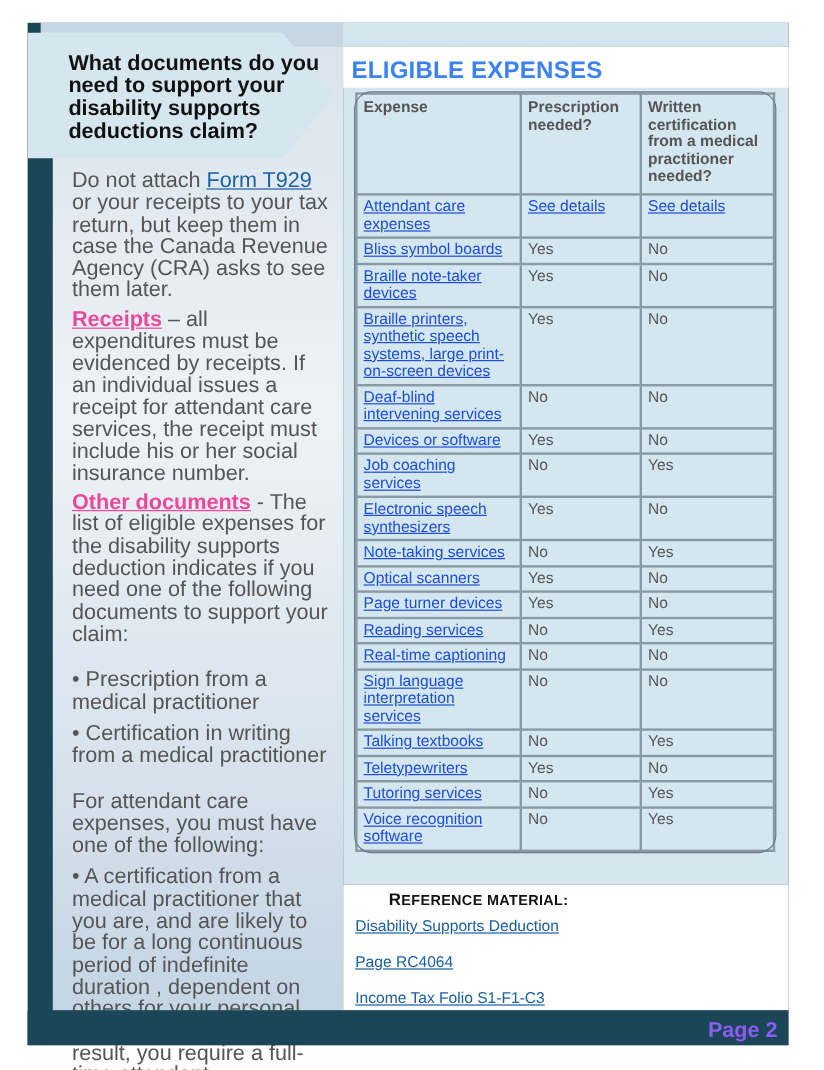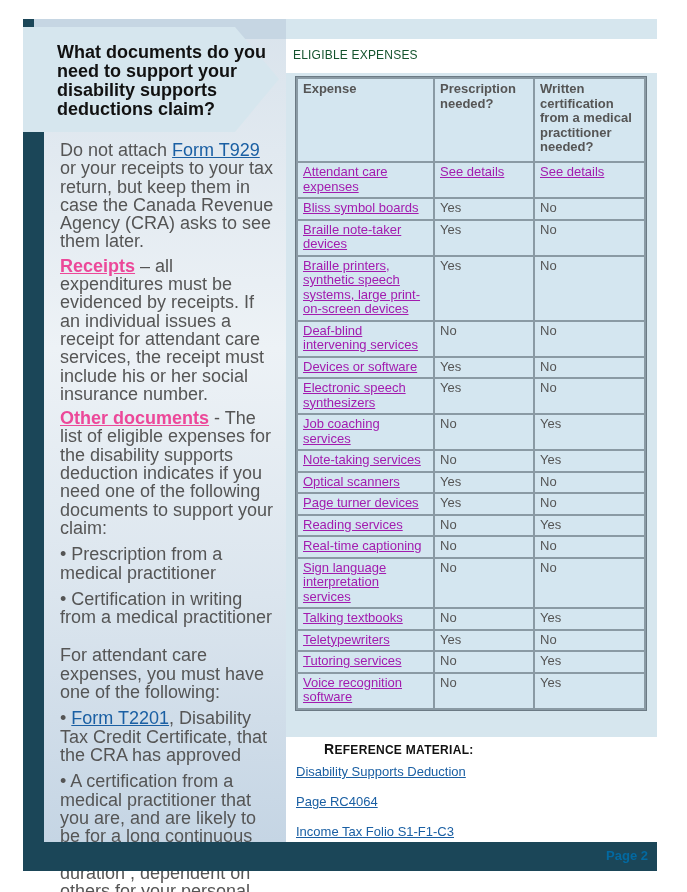--- a/index.html
+++ b/index.html
@@ -21,65 +21,64 @@
 
   .left-text { position: absolute; left: 60px; top: 141px; width: 214px;
                font-size: 18px; line-height: 18.3px; color: #555; }
   .left-text p { margin: 0 0 6px 0; }
   .link { color: #1a5fa3; text-decoration: underline; cursor: pointer; }
   .heading-u { font-weight: bold; text-decoration: underline; color: #ec4899; }
 
   
   .right-bg { position: absolute; left: 286px; top: 39px; width: 371px; height: 698px; background: #d6e6ee; }
   .section-title-bar { position: absolute; left: 286px; top: 39px; width: 371px; height: 34px; background: #ffffff; }
-  .section-title { position: absolute; left: 293px; top: 48px; font-size: 12px; font-weight: normal; color: #14532d; letter-spacing: 0.2px; }
+  .section-title { position: absolute; left: 293px; top: 48px; font-size: 20px; font-weight: bold; color: #3b82f6; letter-spacing: 0.2px; }
 
   table.expenses { position: absolute; left: 296px; top: 77px; width: 350px; border-collapse: collapse;
                    font-size: 13px; line-height: 14.5px; color: #555; background: #d4e6f0; }
   table.expenses th, table.expenses td { border: 2px solid #8a9aa4; vertical-align: top; text-align: left;
                    padding: 2px 5px 3px 5px; }
   table.expenses th { font-weight: bold; color: #555; padding-top: 3px; height: 76px; }
   table.expenses td.c1 { width: 125px; }
   table.expenses td.c2 { width: 88px; }
-  table.expenses .link { color: #a21caf; }
-  table.expenses { outline: 1px solid #6b7a84; }
+  table.expenses .link { color: #1d4ed8; }
+  table.expenses { outline: 1px solid #6b7a84; border-radius: 14px; }
 
   
   .ref-block { position: absolute; left: 286px; top: 737px; width: 371px; height: 105px; background: #ffffff; }
   .ref-title { position: absolute; left: 296px; top: 741px; font-size: 12px; font-weight: bold; color: #111;
                font-variant: small-caps; letter-spacing: 0.3px; padding-left: 28px; }
   .ref-title .big { font-size: 14px; }
   .ref-link { position: absolute; left: 296px; font-size: 13px; }
 
   .footer-bar { position: absolute; left: 23px; top: 842px; width: 634px; height: 29px; background: #1b4658; }
-  .page-num { position: absolute; right: 39px; top: 848px; font-size: 13px; font-weight: bold; color: #0369a1; }
+  .page-num { position: absolute; right: 39px; top: 848px; font-size: 18px; font-weight: bold; color: #8b5cf6; }
 </style>
 </head>
 <body>
 
 <div class="frame"></div>
 <div class="frame-top-band"></div>
 <div class="left-col"></div>
 <div class="left-top-band"></div>
 
 <div class="callout">
   <svg width="256" height="105">
     <polygon points="0,0 212,0 256,52 212,105 0,105" fill="#d6e6ee"></polygon>
   </svg>
   <div class="callout-title">What documents do you need to support your disability supports deductions claim?</div>
 </div>
 
 <div class="left-text">
   <p><span>Do not attach </span><span class="link">Form T929</span><span> or your receipts to your tax return, but keep them in case the Canada Revenue Agency (CRA) asks to see them later.</span></p>
   <p><span class="heading-u">Receipts</span><span> – all expenditures must be evidenced by receipts. If an individual issues a receipt for attendant care services, the receipt must include his or her social insurance number.</span></p>
   <p style=""><span class="heading-u">Other documents</span><span> - The list of eligible expenses for the disability supports deduction indicates if you need one of the following documents to support your claim:</span></p>
-  <p style="margin-top:8px">• Prescription from a medical practitioner</p>
+  <p style="margin-top:20px">• Prescription from a medical practitioner</p>
   <p style="margin-top:8px">• Certification in writing from a medical practitioner</p>
   <p style="margin-top:20px">For attendant care expenses, you must have one of the following:</p>
-  <p style="margin-top:8px"><span>• </span><span class="link">Form T2201</span><span>, Disability Tax Credit Certificate, that the CRA has approved</span></p>
   <p style="margin-top:8px">• A certification from a medical practitioner that you are, and are likely to be for a long continuous period of indefinite duration , dependent on others for your personal needs and care and, as a result, you require a full-time attendant.</p>
 </div>
 
 <div class="right-bg"></div>
 <div class="section-title-bar"></div>
 <div class="section-title">ELIGIBLE EXPENSES</div>
 
 <table class="expenses">
   <thead>
     <tr>
@@ -113,28 +112,28 @@
         <td class="c1"><span class="link">Deaf-blind intervening services</span></td>
         <td class="c2">No</td>
         <td>No</td>
       </tr>
       <tr>
         <td class="c1"><span class="link">Devices or software</span></td>
         <td class="c2">Yes</td>
         <td>No</td>
       </tr>
       <tr>
+        <td class="c1"><span class="link">Job coaching services</span></td>
+        <td class="c2">No</td>
+        <td>Yes</td>
+      </tr>
+      <tr>
         <td class="c1"><span class="link">Electronic speech synthesizers</span></td>
         <td class="c2">Yes</td>
         <td>No</td>
-      </tr>
-      <tr>
-        <td class="c1"><span class="link">Job coaching services</span></td>
-        <td class="c2">No</td>
-        <td>Yes</td>
       </tr>
       <tr>
         <td class="c1"><span class="link">Note-taking services</span></td>
         <td class="c2">No</td>
         <td>Yes</td>
       </tr>
       <tr>
         <td class="c1"><span class="link">Optical scanners</span></td>
         <td class="c2">Yes</td>
         <td>No</td>

